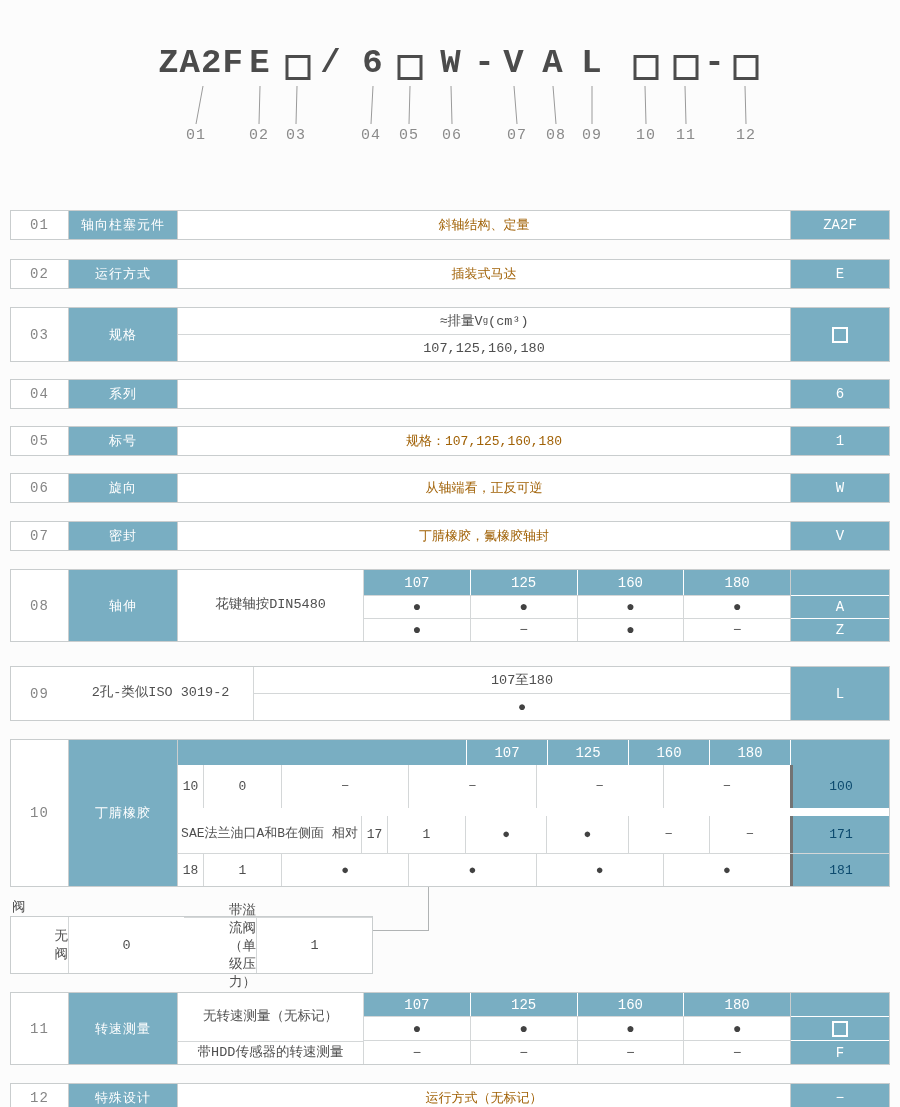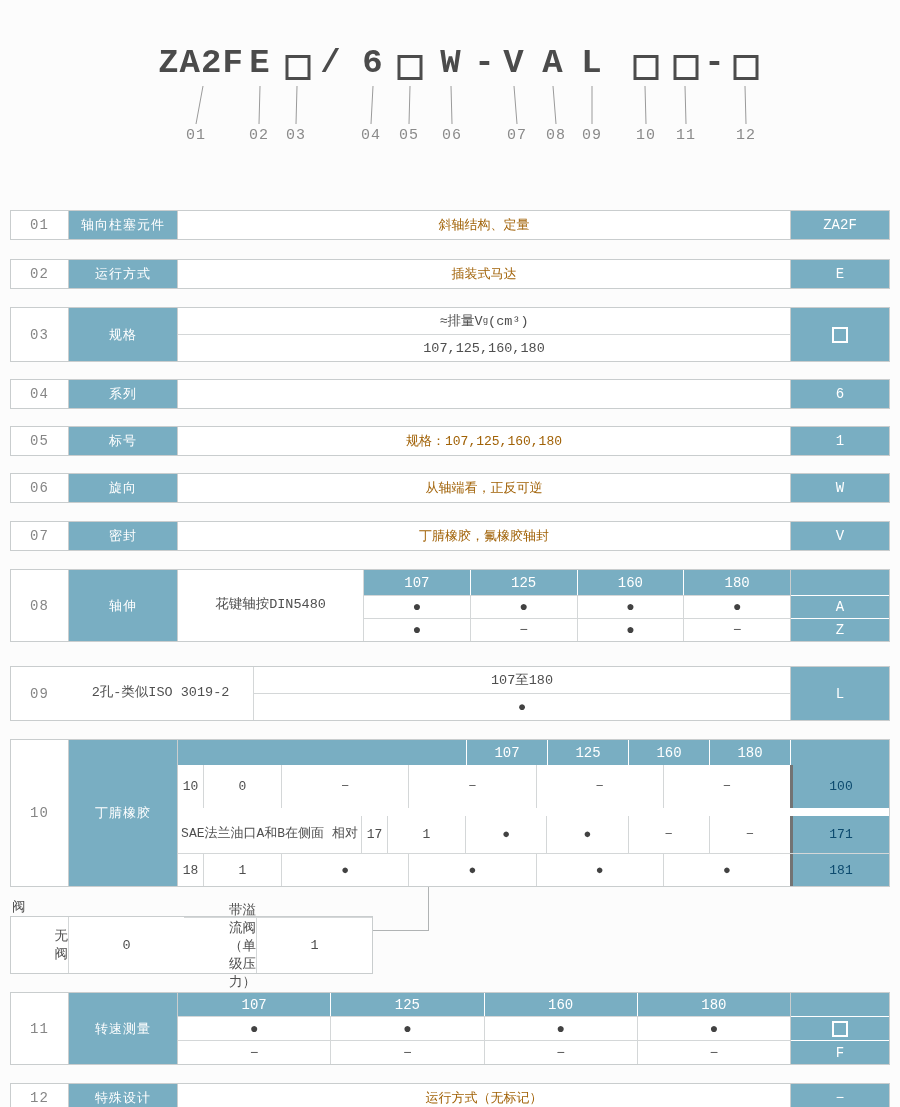--- a/index.html
+++ b/index.html
@@ -274,20 +274,24 @@
       <div class="v-desc">带溢流阀（单级压力）</div>
       <div class="v-val">1</div>
     </div>
   </div>
   <div class="connector" style="left:428px;top:845px;width:1px;height:44px"></div>
   <div class="connector" style="left:373px;top:888px;width:56px;height:1px"></div>
 
   <div class="row" style="top:950px;height:73px">
     <div class="cell num">11</div>
     <div class="cell label">转速测量</div>
+    <div style="width:186px;display:flex;flex-direction:column;box-sizing:border-box">
+      <div class="cell desc" style="width:186px;height:48px">无转速测量（无标记）</div>
+      <div class="cell desc" style="width:186px;flex:1;border-top:1px solid #d4d7d8">带HDD传感器的转速测量</div>
+    </div>
     <div class="gridcol">
       <div class="g-head" style="height:23px">
         <div>107</div>
         <div>125</div>
         <div>160</div>
         <div>180</div>
       </div>
       <div class="g-row">
         <div class="mark">●</div>
         <div class="mark">●</div>

